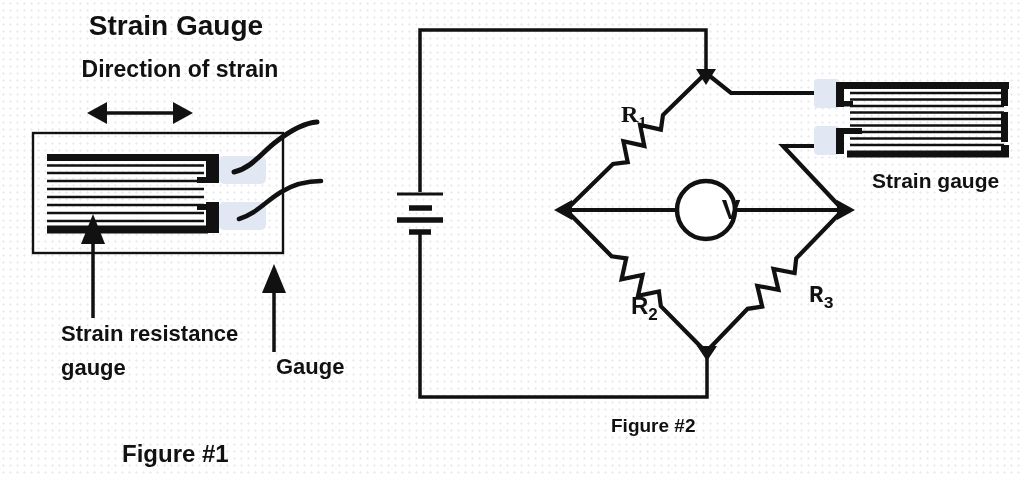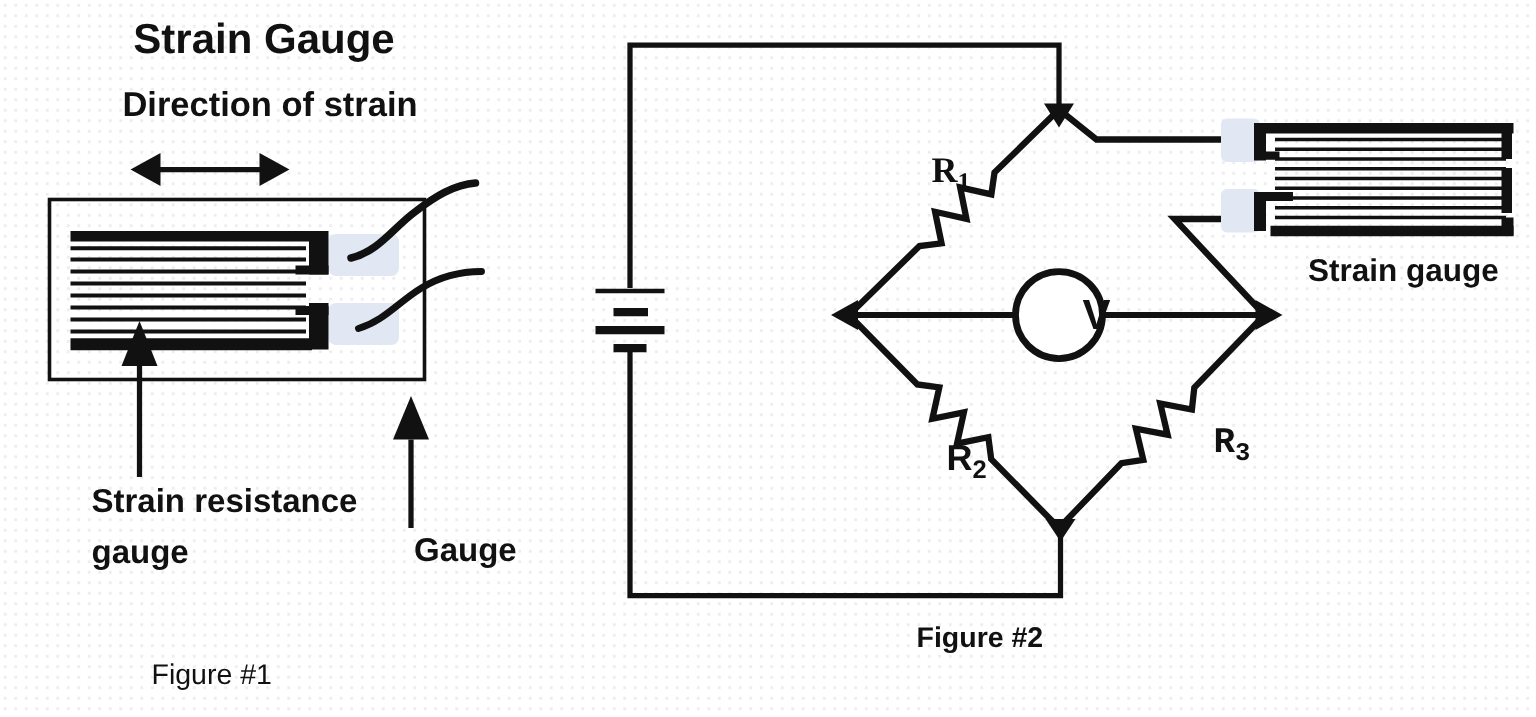--- a/index.html
+++ b/index.html
@@ -14,21 +14,21 @@
   svg { position:absolute; left:0; top:0; }
   .ink-stroke { stroke:var(--ink); fill:none; }
   .ink-fill   { fill:var(--ink); stroke:none; }
   .pad-fill   { fill:var(--pad); stroke:none; }
   .white-fill { fill:#ffffff; }
   .label { position:absolute; white-space:nowrap; color:var(--ink);margin-left:25px; }
   .title       { left:41px;  top:10px;  width:220px; text-align:center; font-size:28px; font-weight:700; }
   .direction   { left:37px;  top:56px;  width:236px; text-align:center; font-size:23px; font-weight:700; }
   .wires-label   { left:36px;  top:317px; font-size:22px; font-weight:700; line-height:34px; }
   .backing-label { left:251px; top:351px; font-size:22px; font-weight:700; line-height:32px; }
-  .caption-1   { left:76px;  top:440px; font-size:19px; font-weight:400; }
+  .caption-1   { left:97px;  top:440px; font-size:24px; font-weight:700; }
   .caption-2   { left:586px; top:415px; font-size:19px; font-weight:600; }
   .res-label { font-size:24px; font-weight:700; }
   .res-label sub { font-size:17px; font-weight:700; line-height:0; }
   .r1 { left:596px; top:101px;font-family:Liberation Serif, serif; }
   .r2 { left:606px; top:292px; }
   .r3 { left:784px; top:282px;font-family:Liberation Mono, monospace; }
   .v-label { left:680px; top:184px; width:52px; height:52px; display:flex;
              align-items:center; justify-content:center; font-size:28px; font-weight:600; }
   .sg-label { left:847px; top:169px; font-size:21px; font-weight:700; }
 </style>

